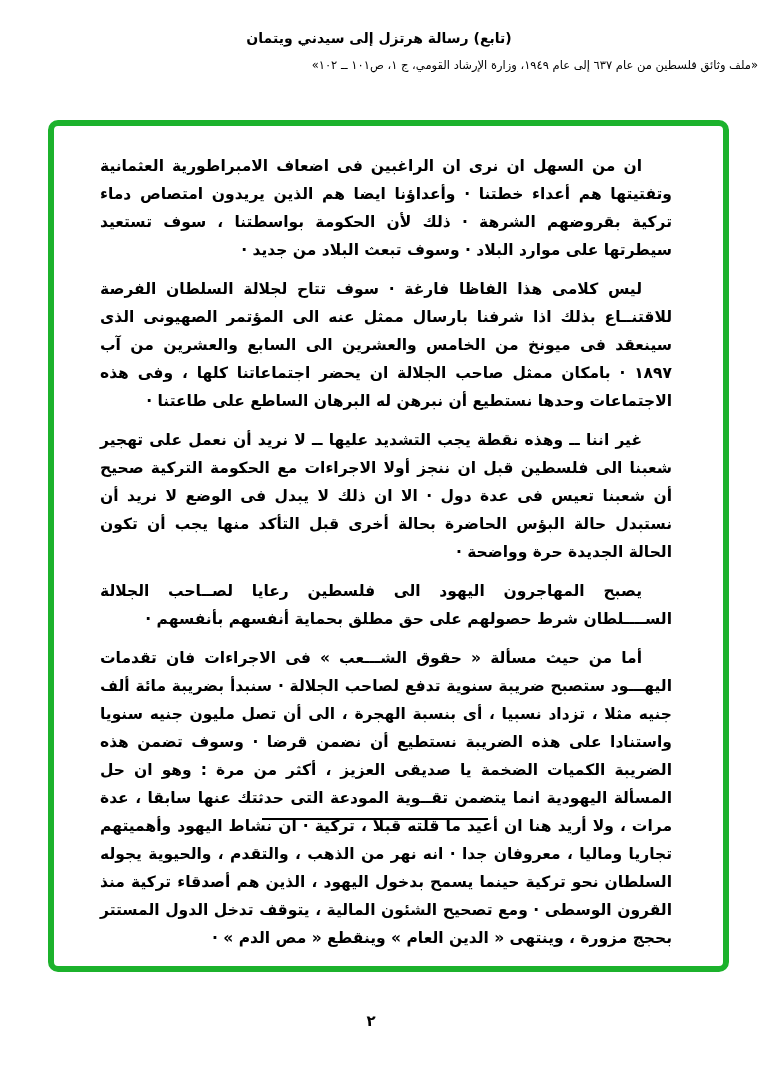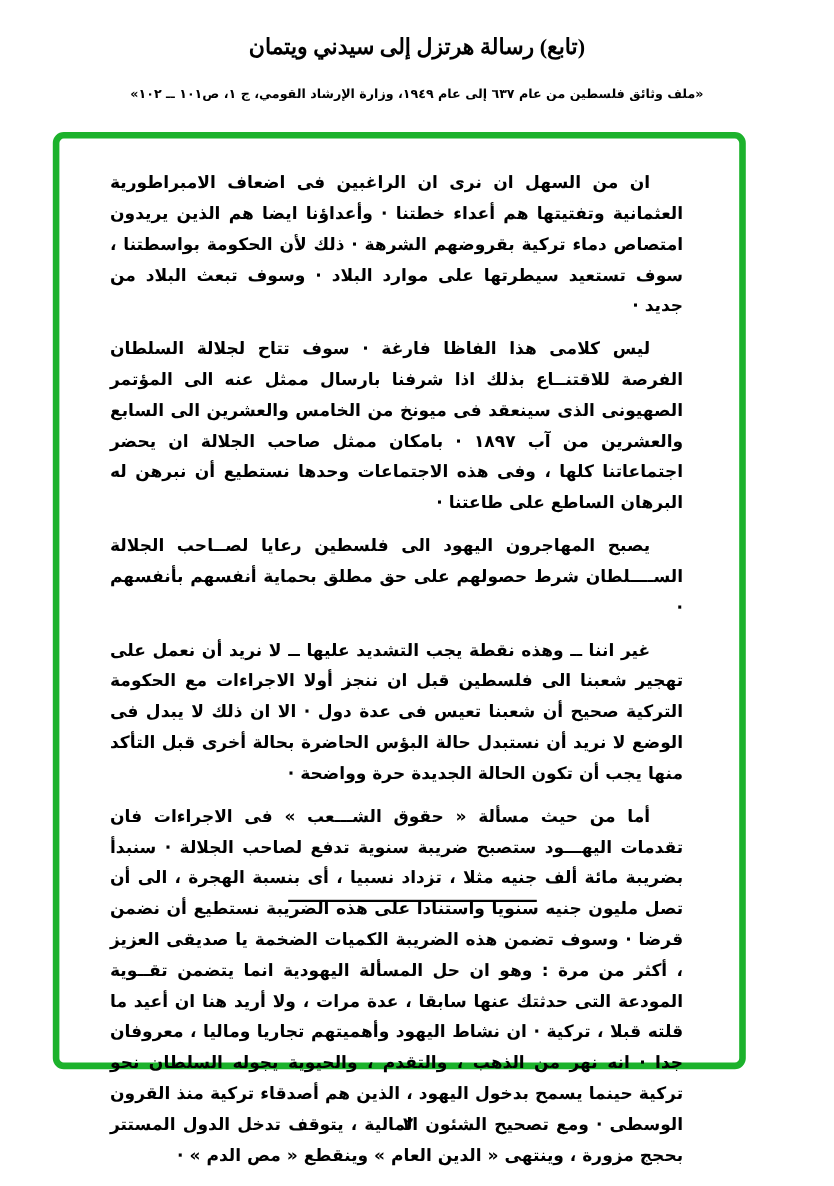--- a/index.html
+++ b/index.html
@@ -11,34 +11,34 @@
     color:#000;
     overflow:hidden;
   }
   .header{
     position:absolute;
     top:30px;left:0;right:0;
     text-align:center;
     direction:rtl;
   }
   .header .title{
-    font-size:20px;
+    font-size:14px;
     font-weight:bold;
     letter-spacing:0;
-    font-family:Liberation Serif, serif;
   }
   .header .source{
-    margin-top:23px;
+    margin-top:12px;
     font-size:11.5px;
-    font-weight:bold;
+    font-weight:normal;
+    text-align:right;
   }
   .green-box{
     position:absolute;
     left:48px;top:120px;
-    width:630px;height:852px;
+    width:681px;height:852px;
     box-sizing:border-box;
     border:6px solid #1cb22c;
     border-radius:10px;
     background:#ffffff;
   }
   .letter-text{
     position:absolute;
     top:26px;right:51px;left:46px;
     direction:rtl;
     text-align:justify;
@@ -73,20 +73,20 @@
 
 <div class="header">
   <div class="title">(تابع) رسالة هرتزل إلى سيدني ويتمان</div>
   <div class="source">«ملف وثائق فلسطين من عام ٦٣٧ إلى عام ١٩٤٩، وزارة الإرشاد القومي، ج ١، ص١٠١ ــ ١٠٢»</div>
 </div>
 
 <div class="green-box">
   <div class="letter-text">
     <p>ان من السهل ان نرى ان الراغبين فى اضعاف الامبراطورية العثمانية وتفتيتها هم أعداء خطتنا · وأعداؤنا ايضا هم الذين يريدون امتصاص دماء تركية بقروضهم الشرهة · ذلك لأن الحكومة بواسطتنا ، سوف تستعيد سيطرتها على موارد البلاد · وسوف تبعث البلاد من جديد ·</p>
     <p>ليس كلامى هذا الفاظا فارغة · سوف تتاح لجلالة السلطان الفرصة للاقتنــاع بذلك اذا شرفنا بارسال ممثل عنه الى المؤتمر الصهيونى الذى سينعقد فى ميونخ من الخامس والعشرين الى السابع والعشرين من آب ١٨٩٧ · بامكان ممثل صاحب الجلالة ان يحضر اجتماعاتنا كلها ، وفى هذه الاجتماعات وحدها نستطيع أن نبرهن له البرهان الساطع على طاعتنا ·</p>
+    <p>غير اننا ــ وهذه نقطة يجب التشديد عليها ــ لا نريد أن نعمل على تهجير شعبنا الى فلسطين قبل ان ننجز أولا الاجراءات مع الحكومة التركية صحيح أن شعبنا تعيس فى عدة دول · الا ان ذلك لا يبدل فى الوضع لا نريد أن نستبدل حالة البؤس الحاضرة بحالة أخرى قبل التأكد منها يجب أن تكون الحالة الجديدة حرة وواضحة ·</p>
     <p>يصبح المهاجرون اليهود الى فلسطين رعايا لصــاحب الجلالة الســــلطان شرط حصولهم على حق مطلق بحماية أنفسهم بأنفسهم ·</p>
-    <p>غير اننا ــ وهذه نقطة يجب التشديد عليها ــ لا نريد أن نعمل على تهجير شعبنا الى فلسطين قبل ان ننجز أولا الاجراءات مع الحكومة التركية صحيح أن شعبنا تعيس فى عدة دول · الا ان ذلك لا يبدل فى الوضع لا نريد أن نستبدل حالة البؤس الحاضرة بحالة أخرى قبل التأكد منها يجب أن تكون الحالة الجديدة حرة وواضحة ·</p>
     <p>أما من حيث مسألة « حقوق الشـــعب » فى الاجراءات فان تقدمات اليهـــود ستصبح ضريبة سنوية تدفع لصاحب الجلالة · سنبدأ بضريبة مائة ألف جنيه مثلا ، تزداد نسبيا ، أى بنسبة الهجرة ، الى أن تصل مليون جنيه سنويا واستنادا على هذه الضريبة نستطيع أن نضمن قرضا · وسوف تضمن هذه الضريبة الكميات الضخمة يا صديقى العزيز ، أكثر من مرة : وهو ان حل المسألة اليهودية انما يتضمن تقــوية المودعة التى حدثتك عنها سابقا ، عدة مرات ، ولا أريد هنا ان أعيد ما قلته قبلا ، تركية · ان نشاط اليهود وأهميتهم تجاريا وماليا ، معروفان جدا · انه نهر من الذهب ، والتقدم ، والحيوية يجوله السلطان نحو تركية حينما يسمح بدخول اليهود ، الذين هم أصدقاء تركية منذ القرون الوسطى · ومع تصحيح الشئون المالية ، يتوقف تدخل الدول المستتر بحجج مزورة ، وينتهى « الدين العام » وينقطع « مص الدم » ·</p>
   </div>
   <div class="separator"></div>
 </div>
 
 <div class="page-number">٢</div>
 
 </body></html>

